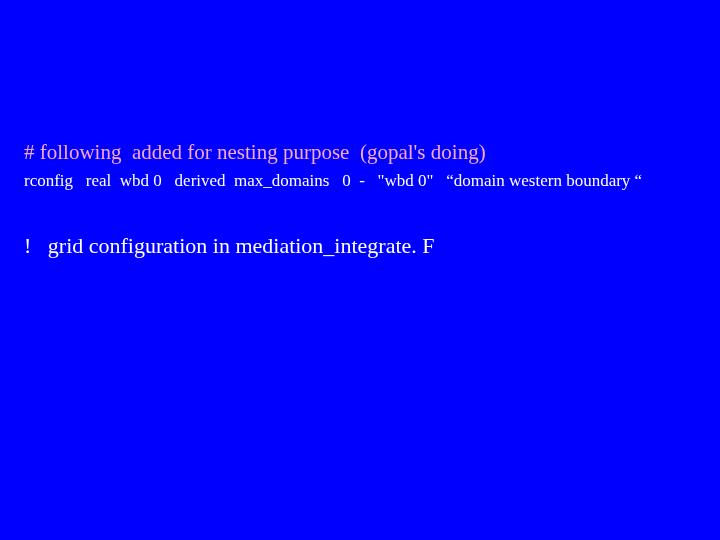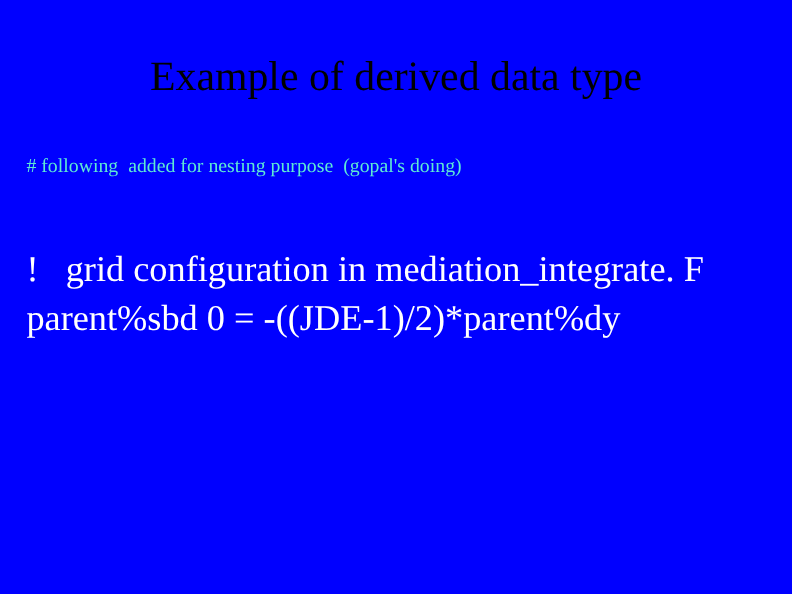--- a/index.html
+++ b/index.html
@@ -30,54 +30,53 @@
     top: 48px;
     left: 0;
   }
   .body {
     position: absolute;
     top: 140px;
     left: 24px;
     right: 24px;
   }
   .comment-line {
-    font-size: 18px;
-    color: #5eead4;
+    font-size: 21px;
+    color: #f9a8d4;
     margin-bottom: 6px;
     white-space: pre;
     font-family: Liberation Serif, serif;
   }
   .rconfig-line {
     font-size: 17px;
     color: #ffffff;
     margin-bottom: 2px;
     white-space: pre;
   }
   .code-block {
-    margin-top: 62px;
-    font-size: 33px;
+    margin-top: 40px;
+    font-size: 22px;
     color: #ffffff;
     line-height: 1.35;
   }
   .code-line {
     white-space: pre;
   }
 </style>
 </head>
 <body>
 
 <div class="slide">
 
-  <div class="title">Example of derived data type</div>
 
   <div class="body">
 
     <div class="comment-line"># following  added for nesting purpose  (gopal's doing)</div>
 
+    <div class="rconfig-line">rconfig   real  wbd 0   derived  max_domains   0  -   "wbd 0"   “domain western boundary “</div>
 
     <div class="code-block">
       <div class="code-line">!   grid configuration in mediation_integrate. F</div>
-      <div class="code-line">parent%sbd 0 = -((JDE-1)/2)*parent%dy</div>
     </div>
 
   </div>
 
 </div>
 
 </body></html>

